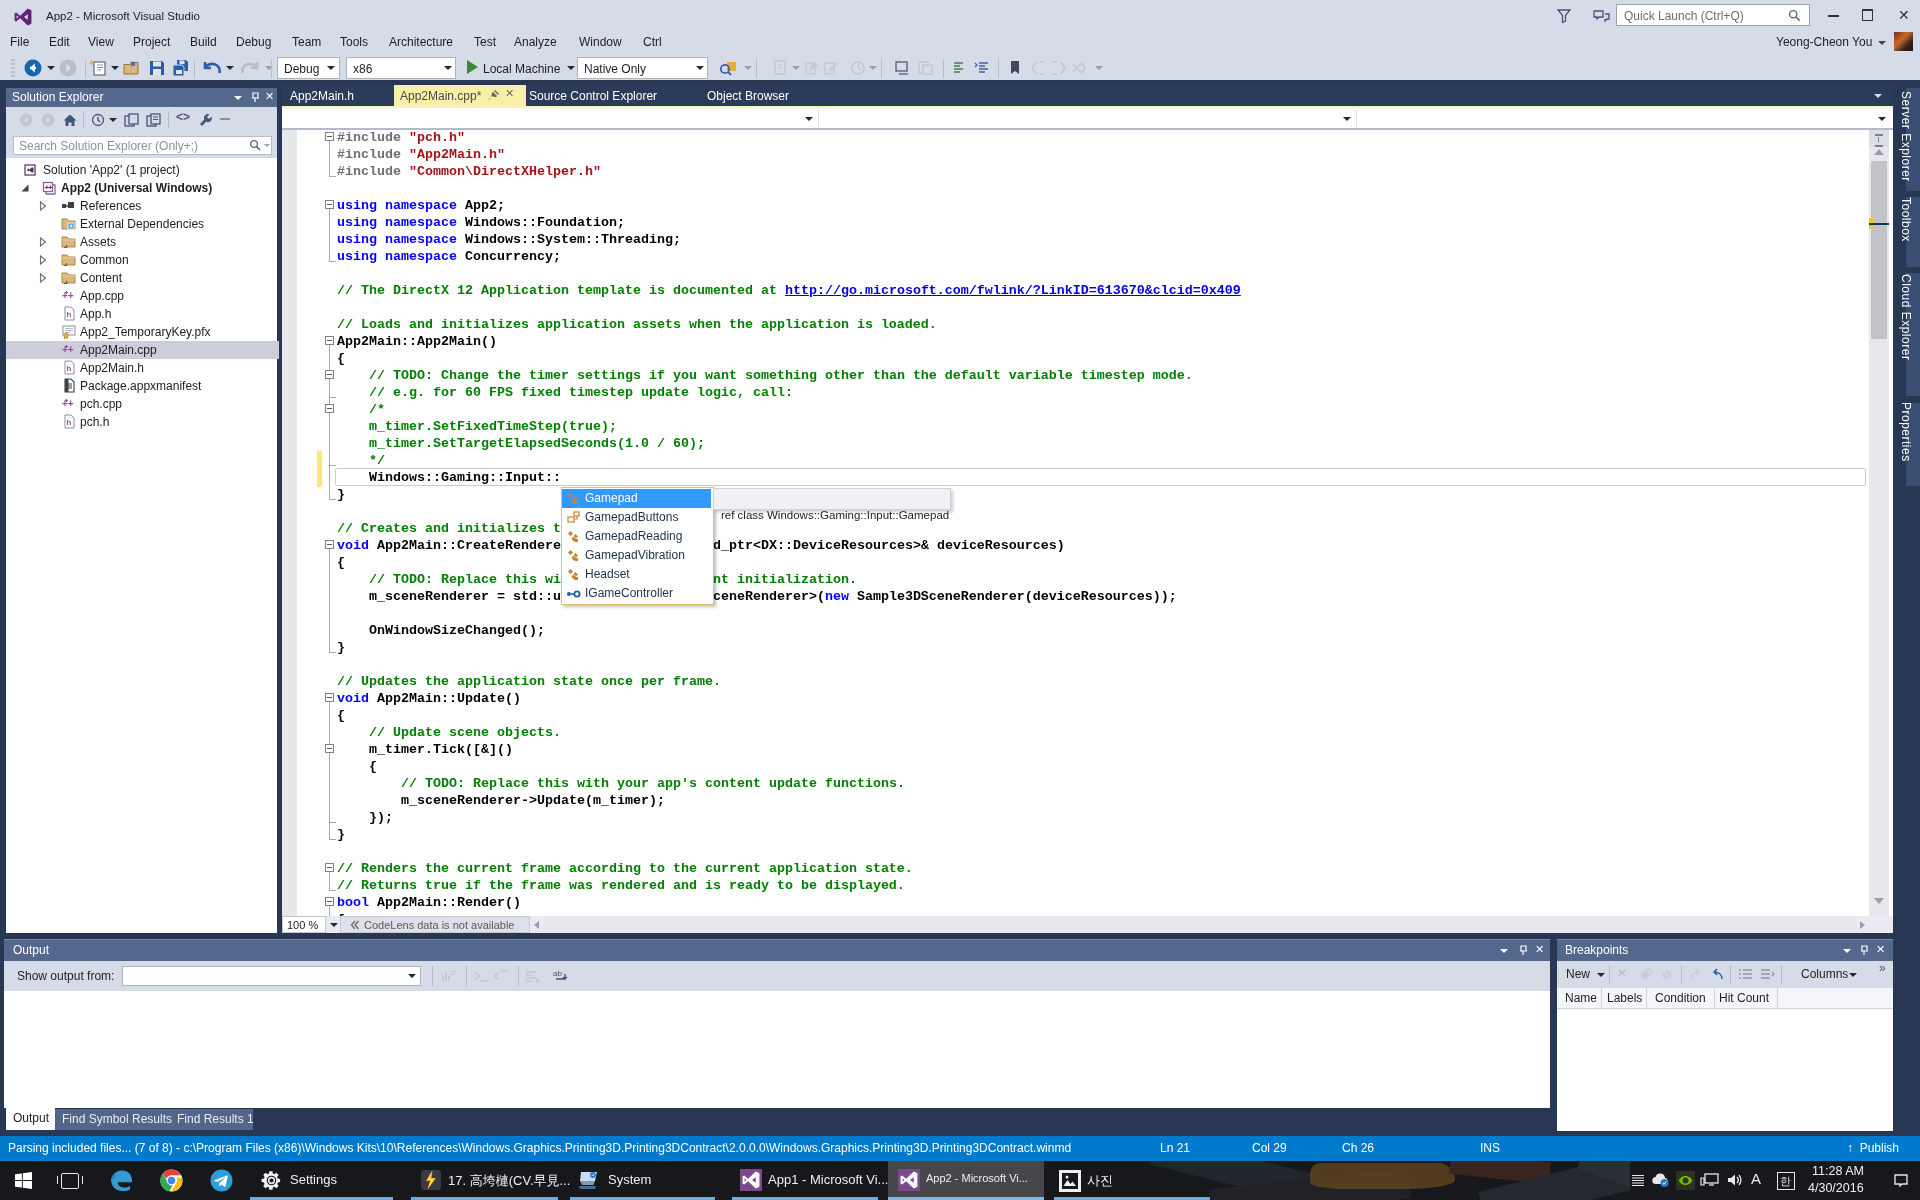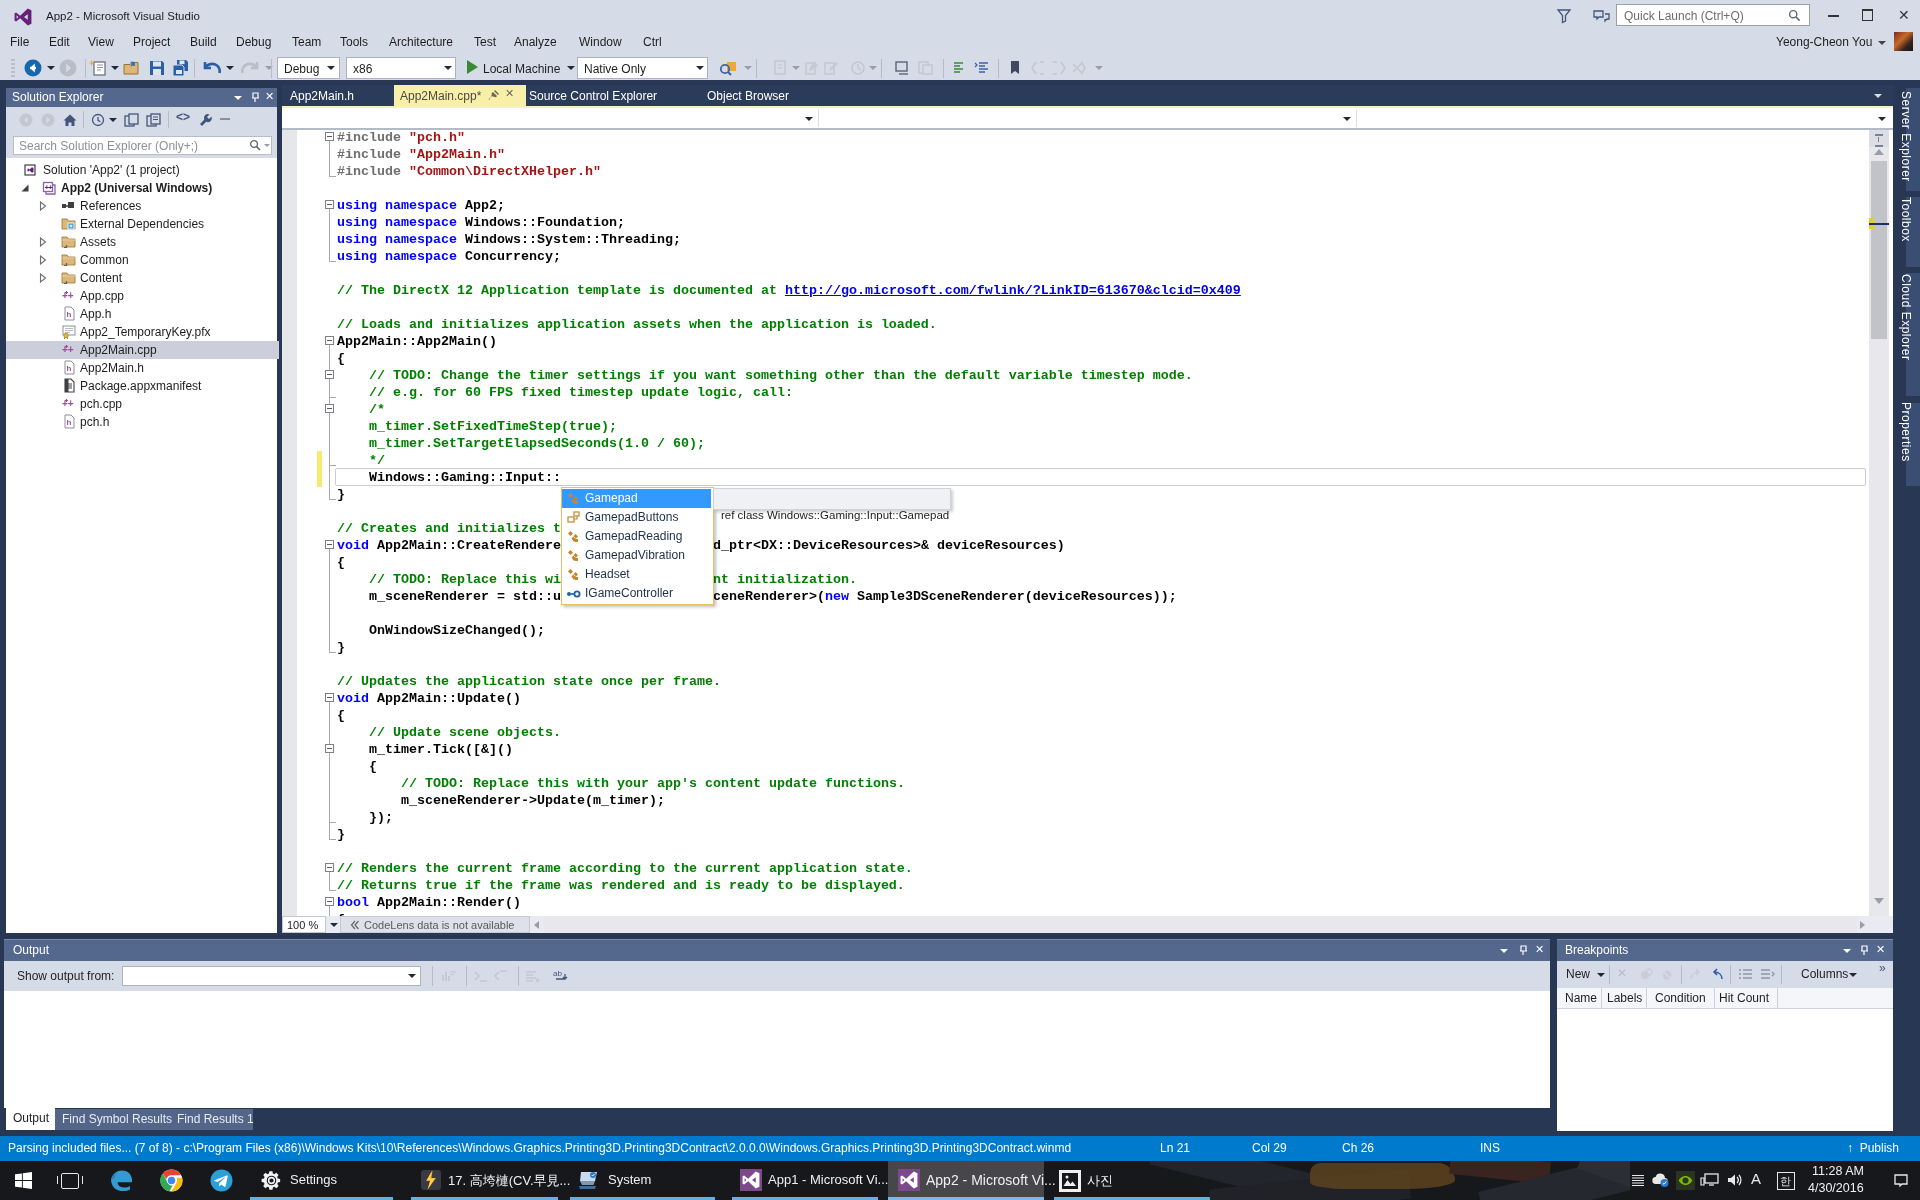--- a/index.html
+++ b/index.html
@@ -710,21 +710,21 @@
       <rect x="0" y="0" width="24" height="24" fill="#7c4a8c"></rect>
       <path fill="#fff" d="M17.2 2.8L8.9 10.7 4.5 7.2 2.8 8v8l1.7.8 4.4-3.5 8.3 7.9 4-1.9V4.7zM5 13.8v-3.6l2 1.8zm12.2 1.3-4.1-3.1 4.1-3.1z"></path>
     </svg>
   <span class="abs" style="left:768px;top:11px;font-size:13px;color:#f0f0f0;">App1 - Microsoft Vi...</span>
 
   <div class="abs" style="left:888px;top:0;width:156px;height:39px;background:#47474b;"></div>
   <svg class="abs" style="left:898px;top:8px" width="22" height="22" viewBox="0 0 24 24">
       <rect x="0" y="0" width="24" height="24" fill="#7c4a8c"></rect>
       <path fill="#fff" d="M17.2 2.8L8.9 10.7 4.5 7.2 2.8 8v8l1.7.8 4.4-3.5 8.3 7.9 4-1.9V4.7zM5 13.8v-3.6l2 1.8zm12.2 1.3-4.1-3.1 4.1-3.1z"></path>
     </svg>
-  <span class="abs" style="left:926px;top:11px;font-size:14px;color:#f0f0f0;">App2 - Microsoft Vi...</span>
+  <span class="abs" style="left:926px;top:11px;font-size:11px;color:#f0f0f0;">App2 - Microsoft Vi...</span>
 
   <div class="abs" style="left:1059px;top:9px;width:22px;height:22px;background:#f0f0f0;"></div>
   <svg class="abs" style="left:1059px;top:9px" width="22" height="22" viewBox="0 0 22 22">
       <rect x="3" y="3" width="16" height="16" fill="#17181c"></rect>
       <path fill="#f0f0f0" d="M4.5 16l4-6 3 4 2-2.5 3.5 4.5z"></path>
       <circle cx="8" cy="7" r="1.5" fill="#f0f0f0"></circle>
     </svg>
   <span class="abs" style="left:1087px;top:11px;font-size:13px;color:#f0f0f0;">사진</span>
 
   <div class="abs" style="left:250px;top:36px;width:143px;height:3px;background:#6aaede;"></div>

